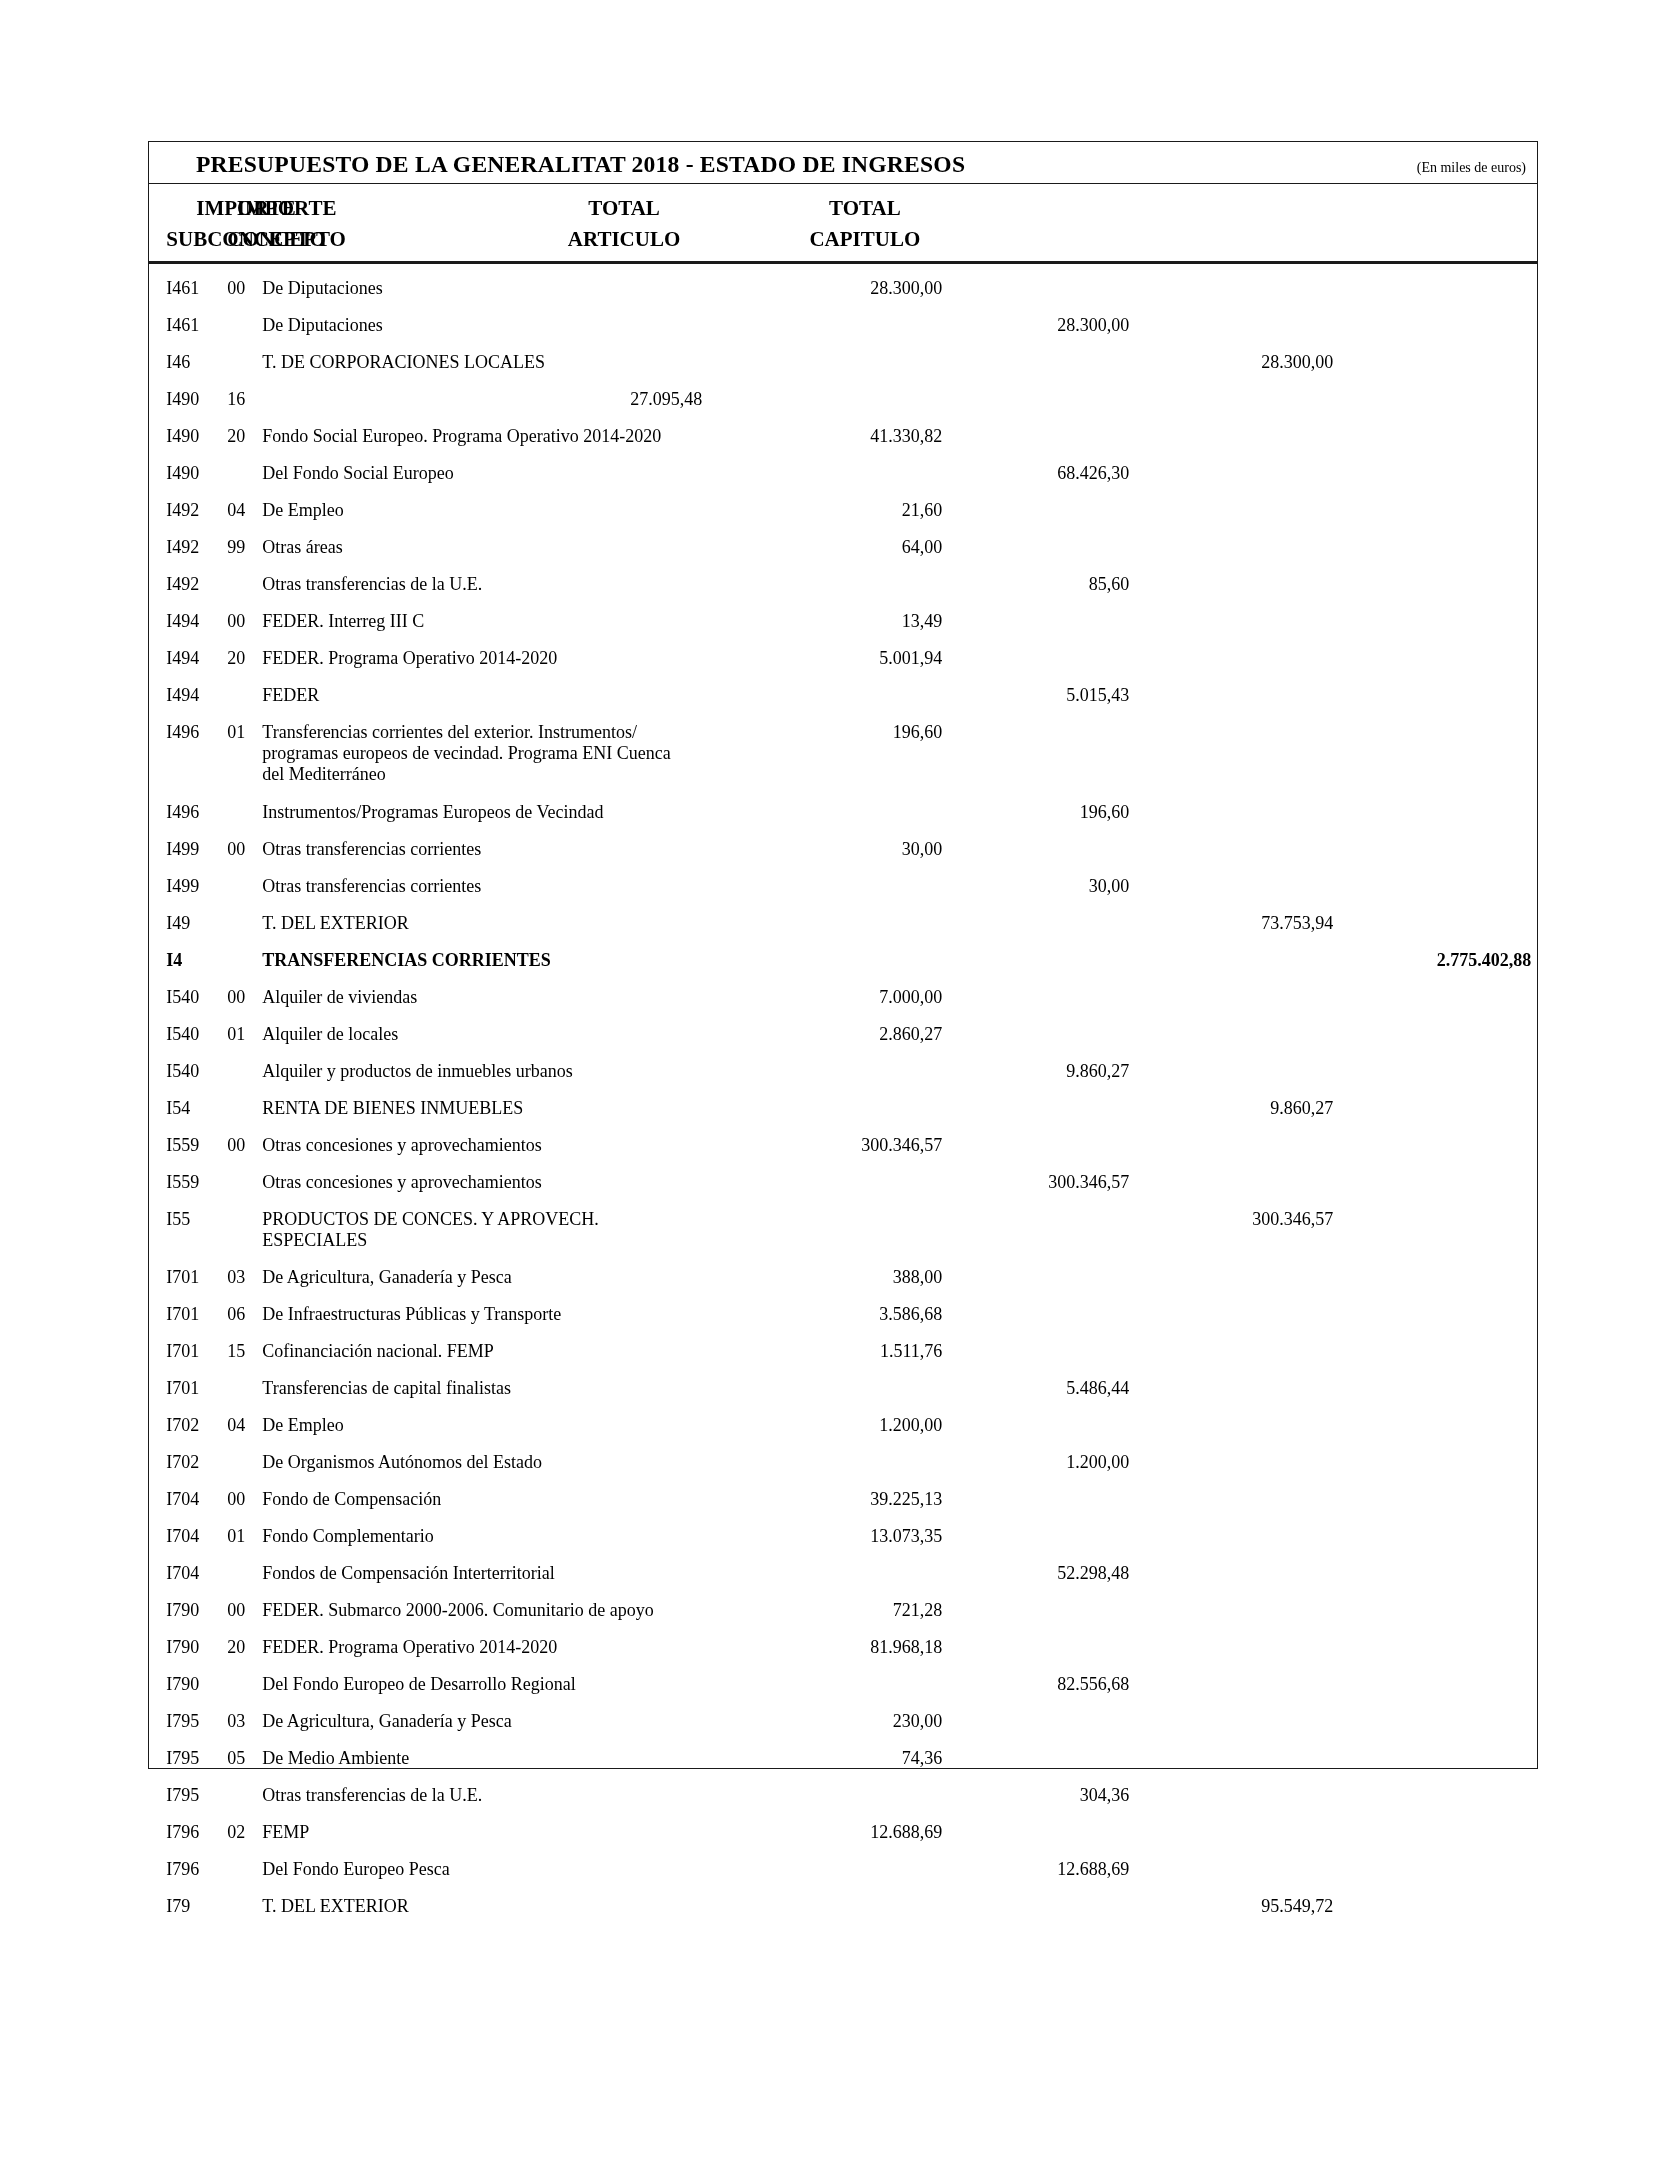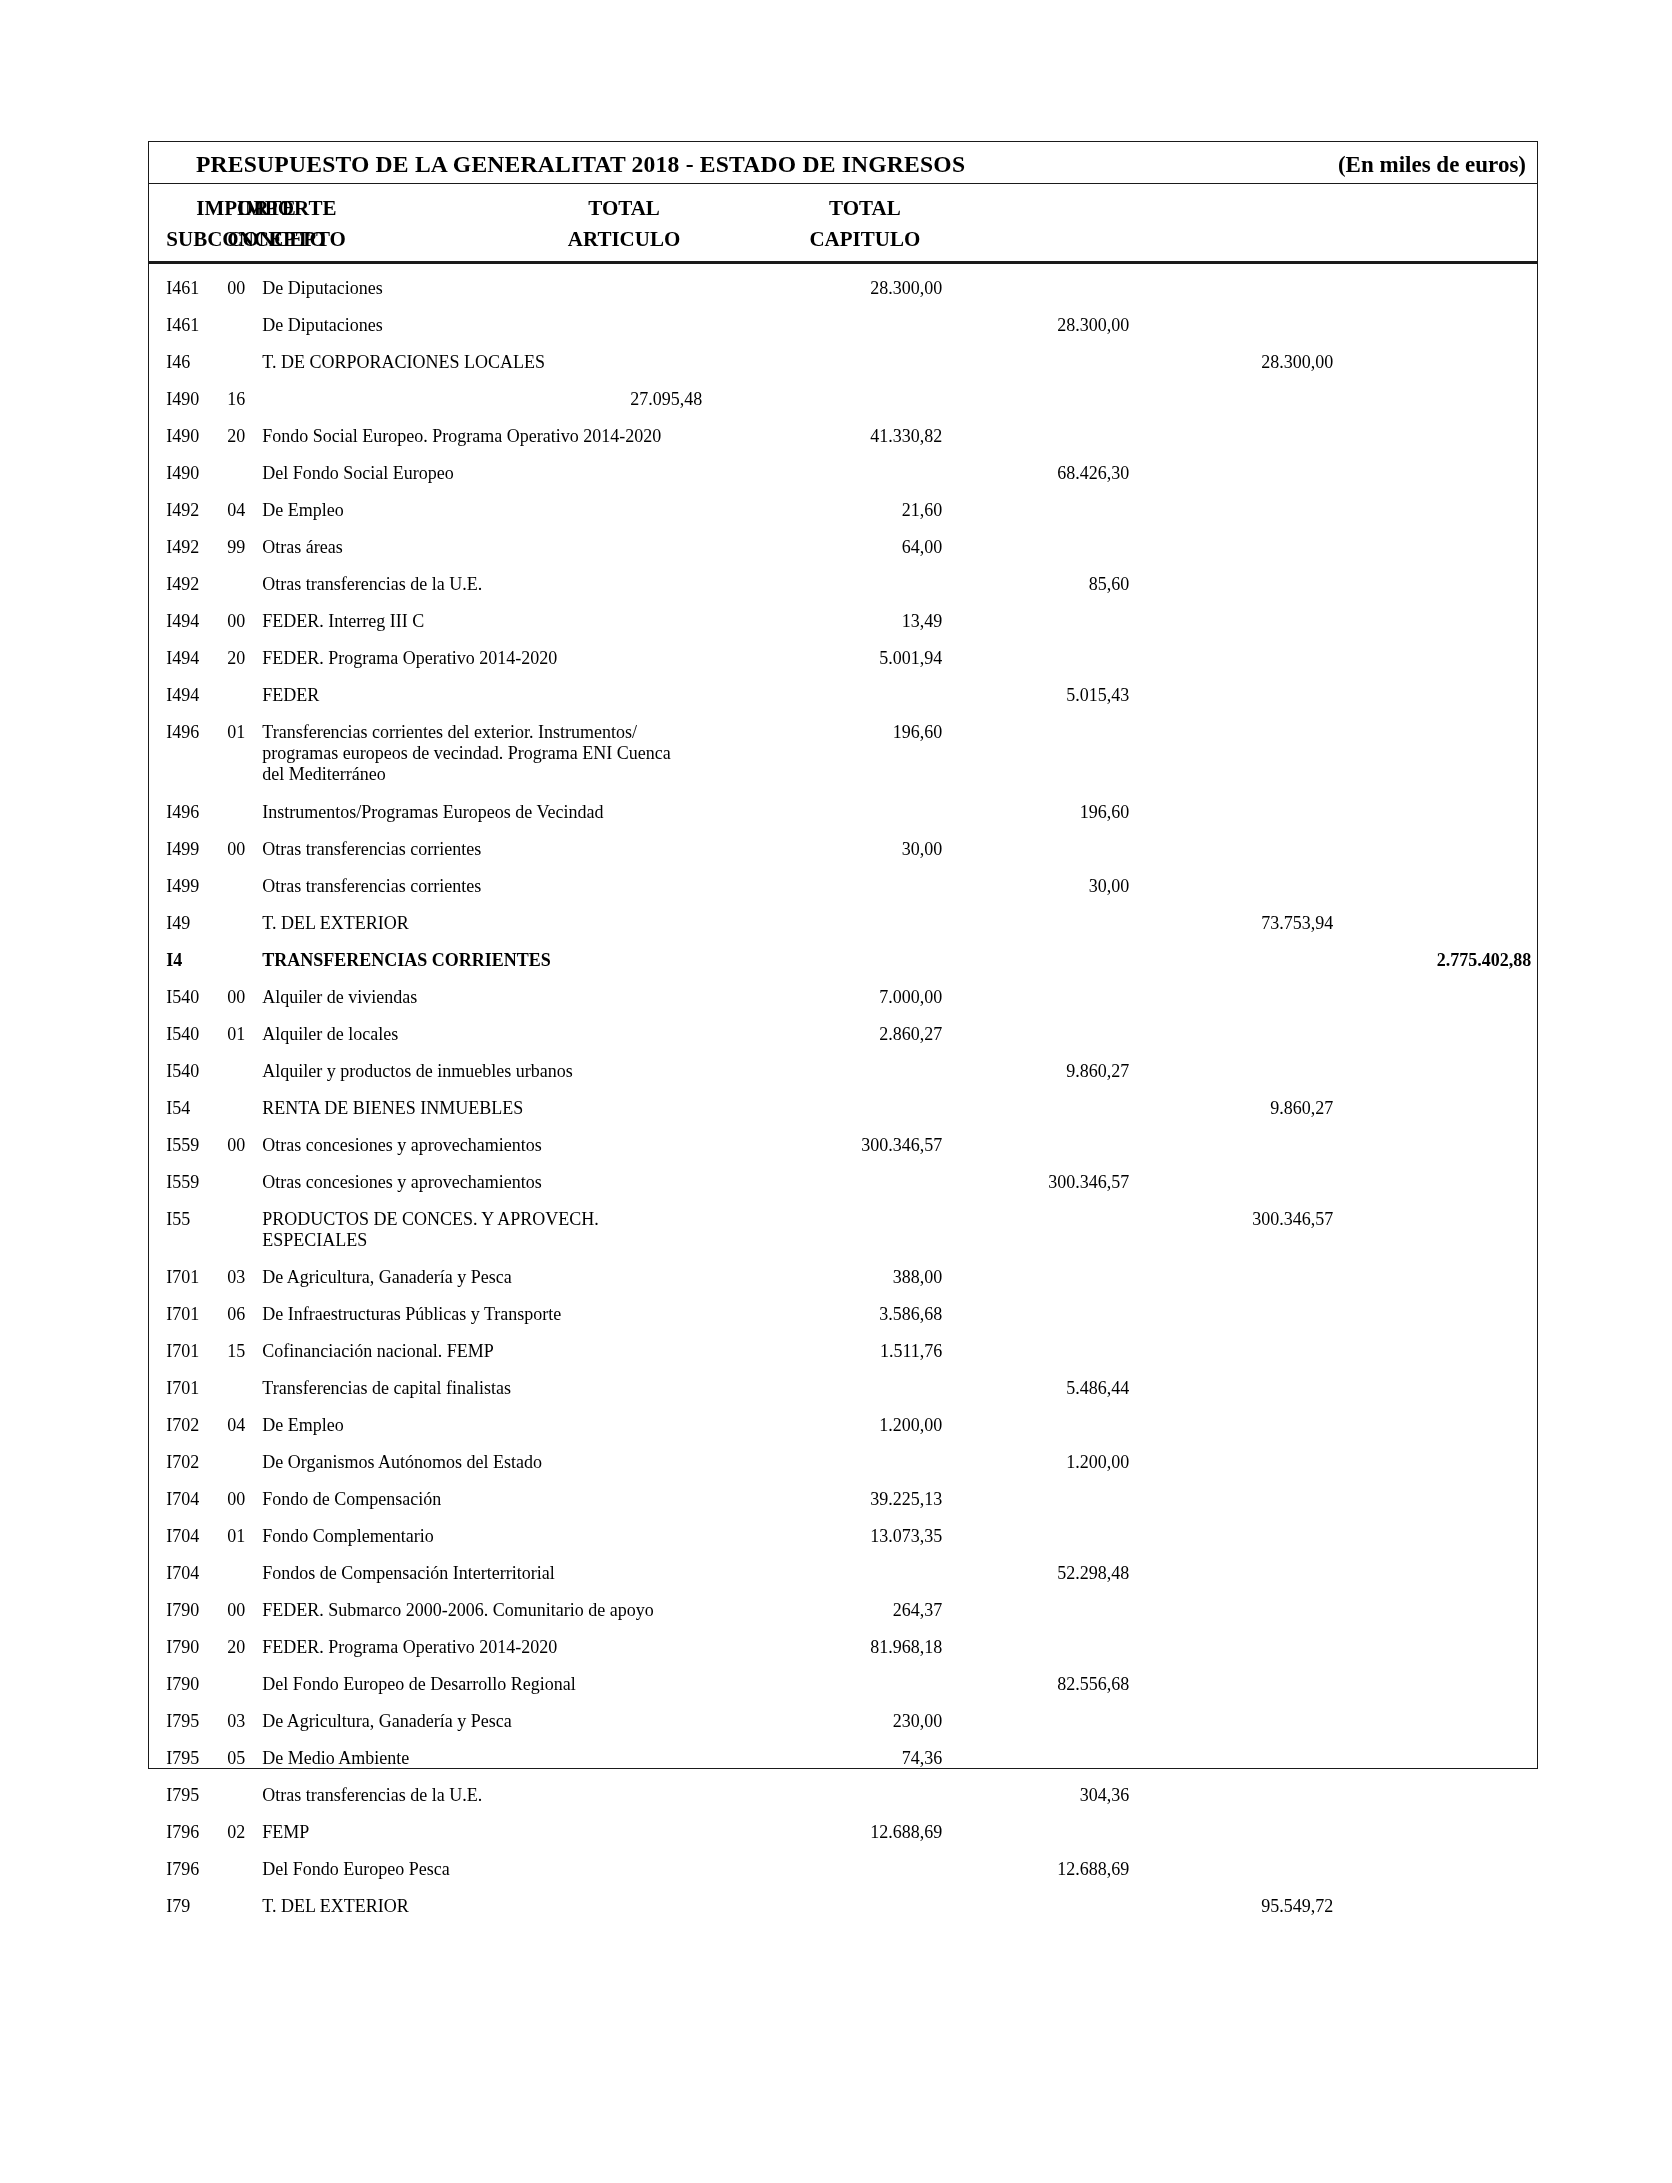--- a/index.html
+++ b/index.html
@@ -28,22 +28,22 @@
     padding: 9.4px 11px 4.7px 47px;
     border-bottom: 1.6px solid #1a1a1a;
   }
   .title {
     font-weight: bold;
     font-size: 23.6px;
     letter-spacing: 0.2px;
     white-space: nowrap;
   }
   .units {
-    font-weight: bold;
-    font-size: 23px;
+    font-weight: normal;
+    font-size: 14px;
     white-space: nowrap;
   }
   .header-grid {
     display: grid;
     grid-template-columns: 61px 35px 440px 240px 187px 204px 198px;
     padding: 9.4px 7px 6.3px 17.3px;
     border-bottom: 3.1px solid #1a1a1a;
     align-items: start;
   }
   .h-clasif {
@@ -419,21 +419,21 @@
     <div class="cell-desc">Fondos de Compensación Interterritorial</div>
     <div class="cell-num"></div>
     <div class="cell-num">52.298,48</div>
     <div class="cell-num"></div>
     <div class="cell-num"></div>
   </div>
       <div class="row">
     <div class="cell-code">I790</div>
     <div class="cell-sub">00</div>
     <div class="cell-desc">FEDER. Submarco 2000-2006. Comunitario de apoyo</div>
-    <div class="cell-num">264,37</div>
+    <div class="cell-num">721,28</div>
     <div class="cell-num"></div>
     <div class="cell-num"></div>
     <div class="cell-num"></div>
   </div>
       <div class="row">
     <div class="cell-code">I790</div>
     <div class="cell-sub">20</div>
     <div class="cell-desc">FEDER. Programa Operativo 2014-2020</div>
     <div class="cell-num">81.968,18</div>
     <div class="cell-num"></div>

